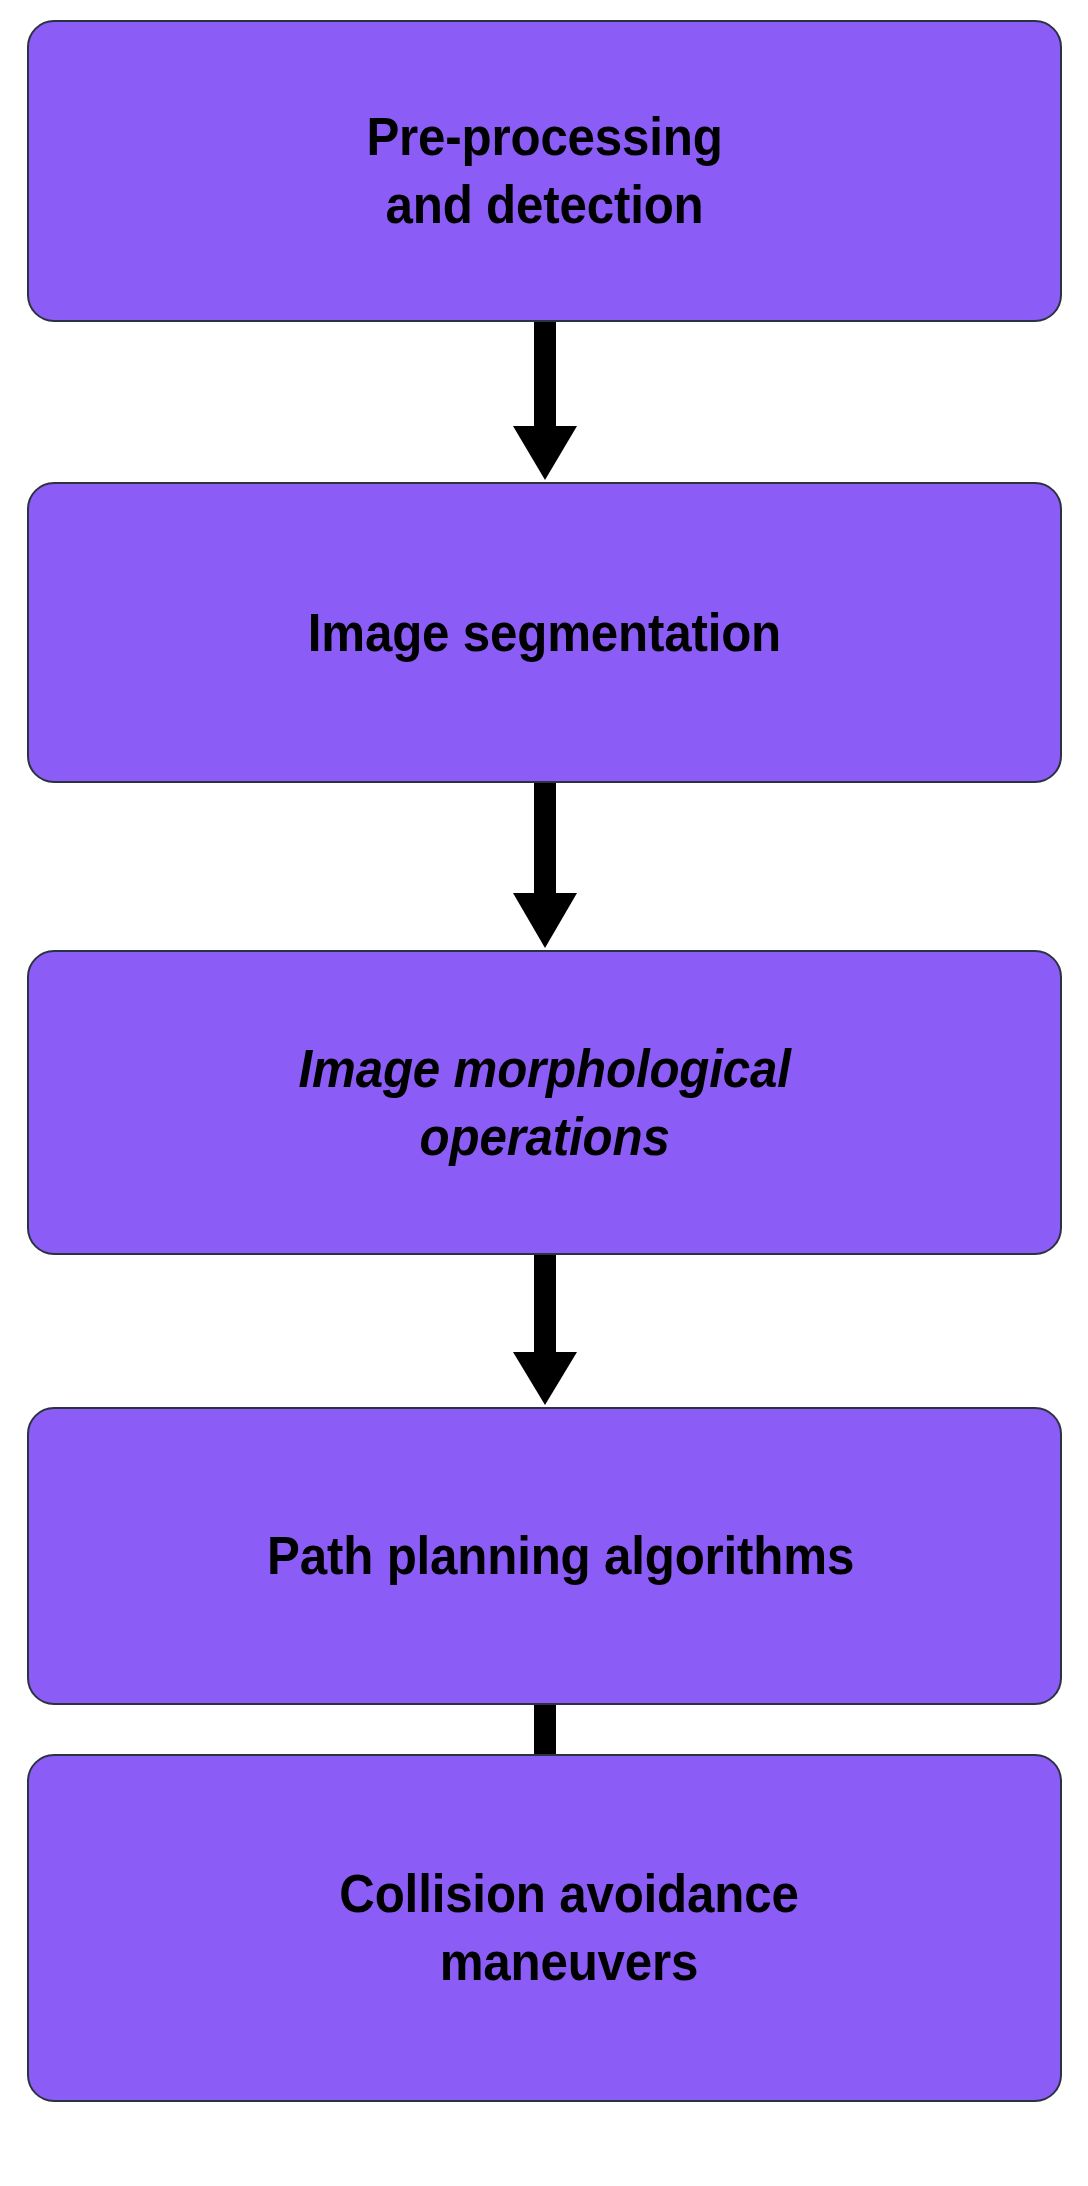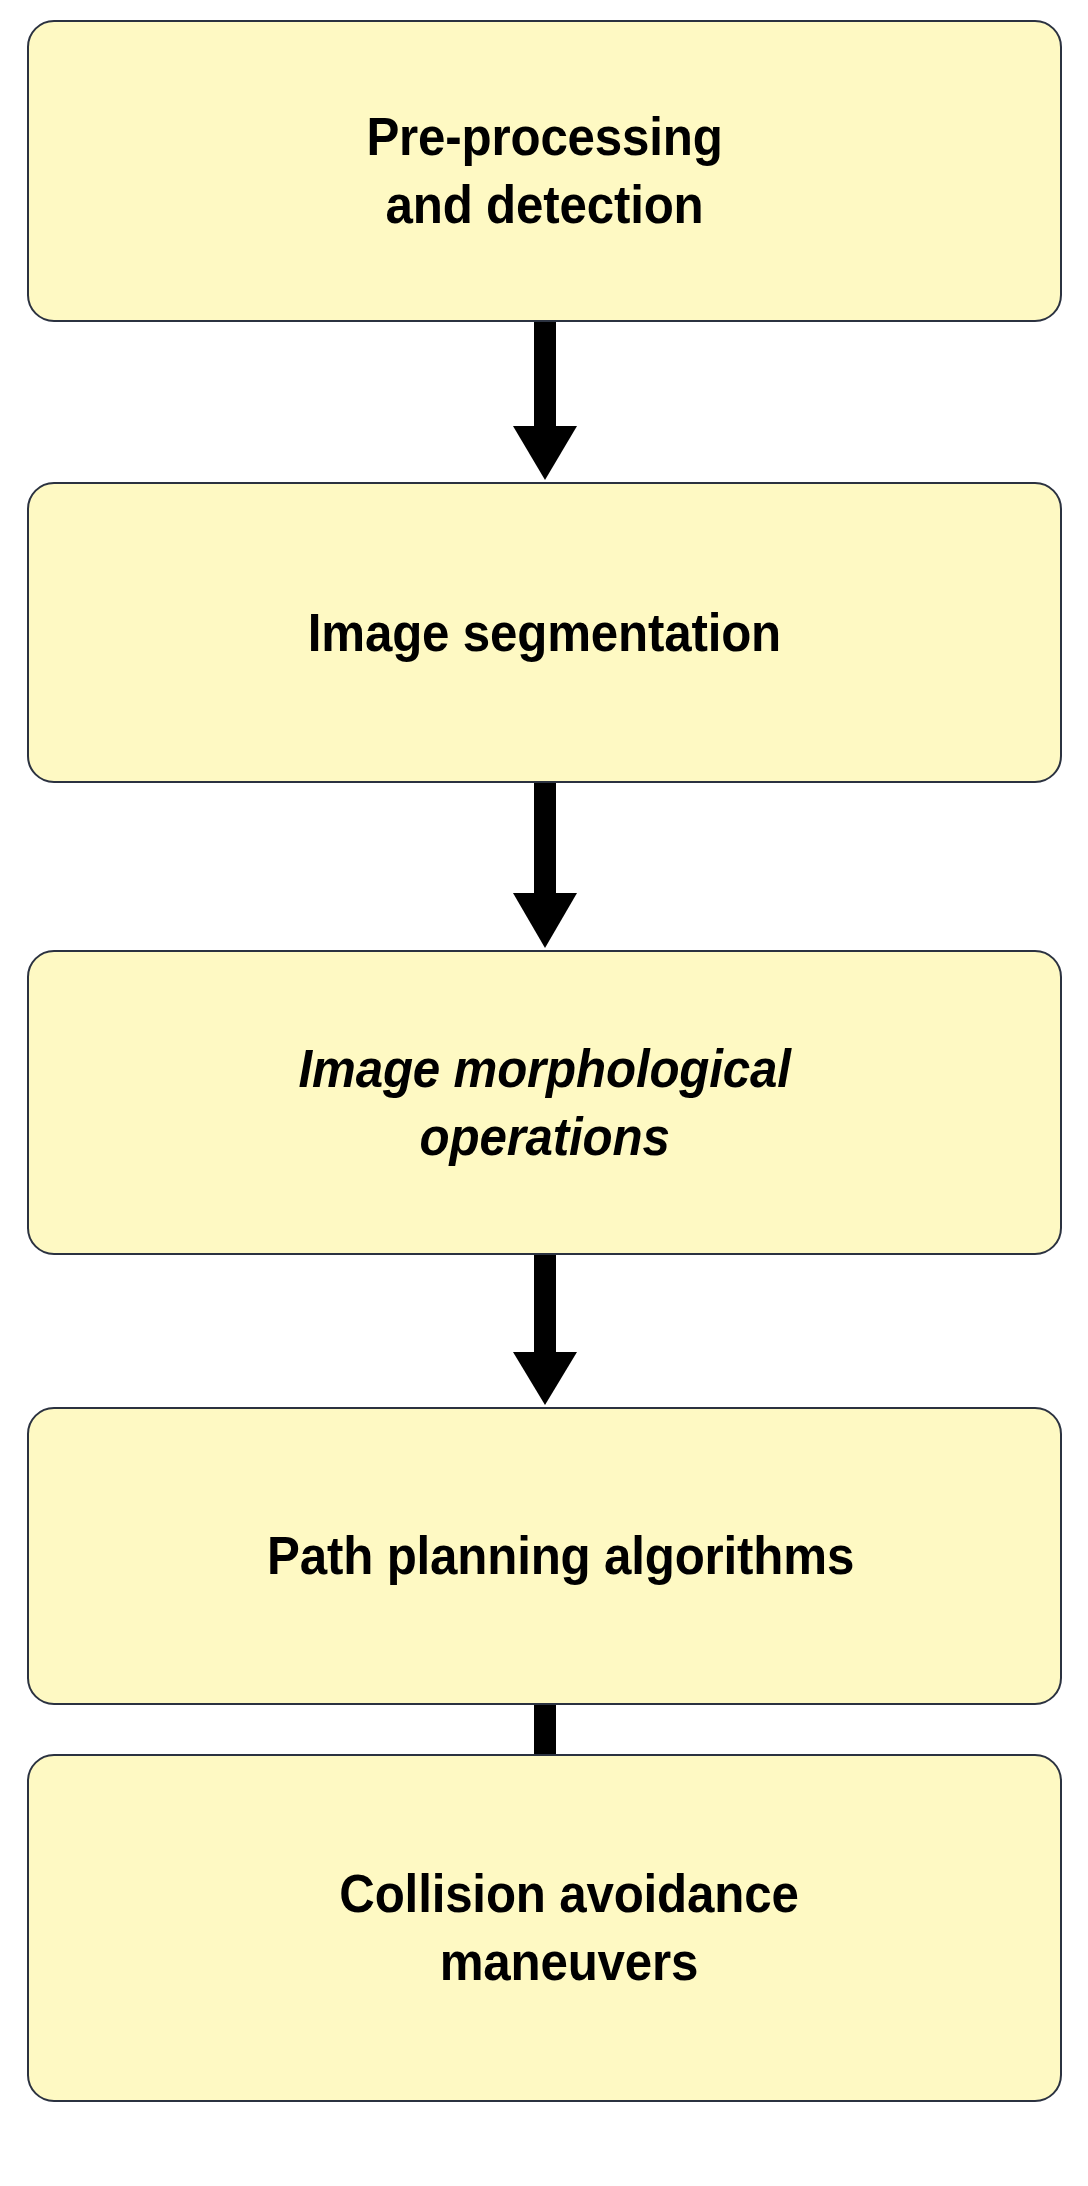--- a/index.html
+++ b/index.html
@@ -22,21 +22,21 @@
     background: #ffffff;
     overflow: hidden;
   }
 
   
   .node {
     position: absolute;
     left: 27px;
     width: 1035px;
     box-sizing: border-box;
-    background: #fef9c3;
+    background: #8b5cf6;
     border: 2.5px solid #2b3240;
     border-radius: 27px;
     display: flex;
     align-items: center;
     justify-content: center;
     text-align: center;
   }
 
   .node-label {
     font-weight: bold;

